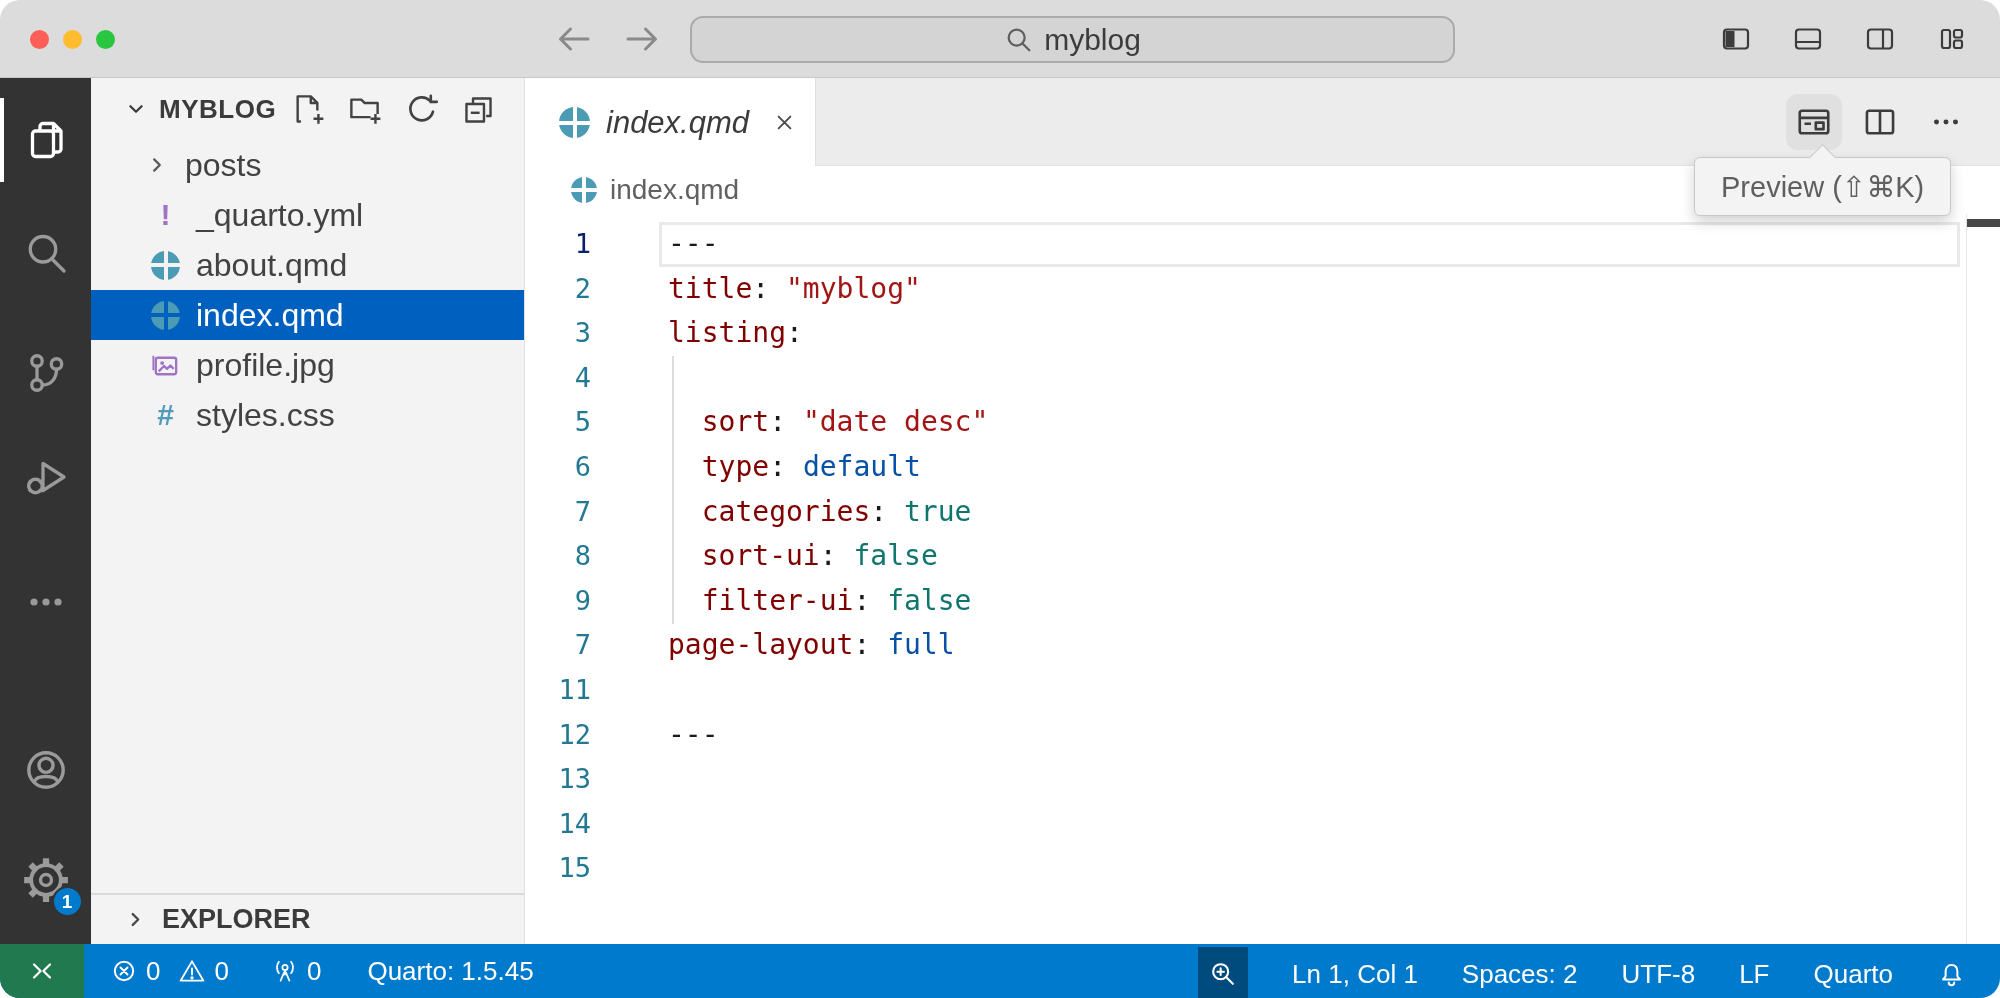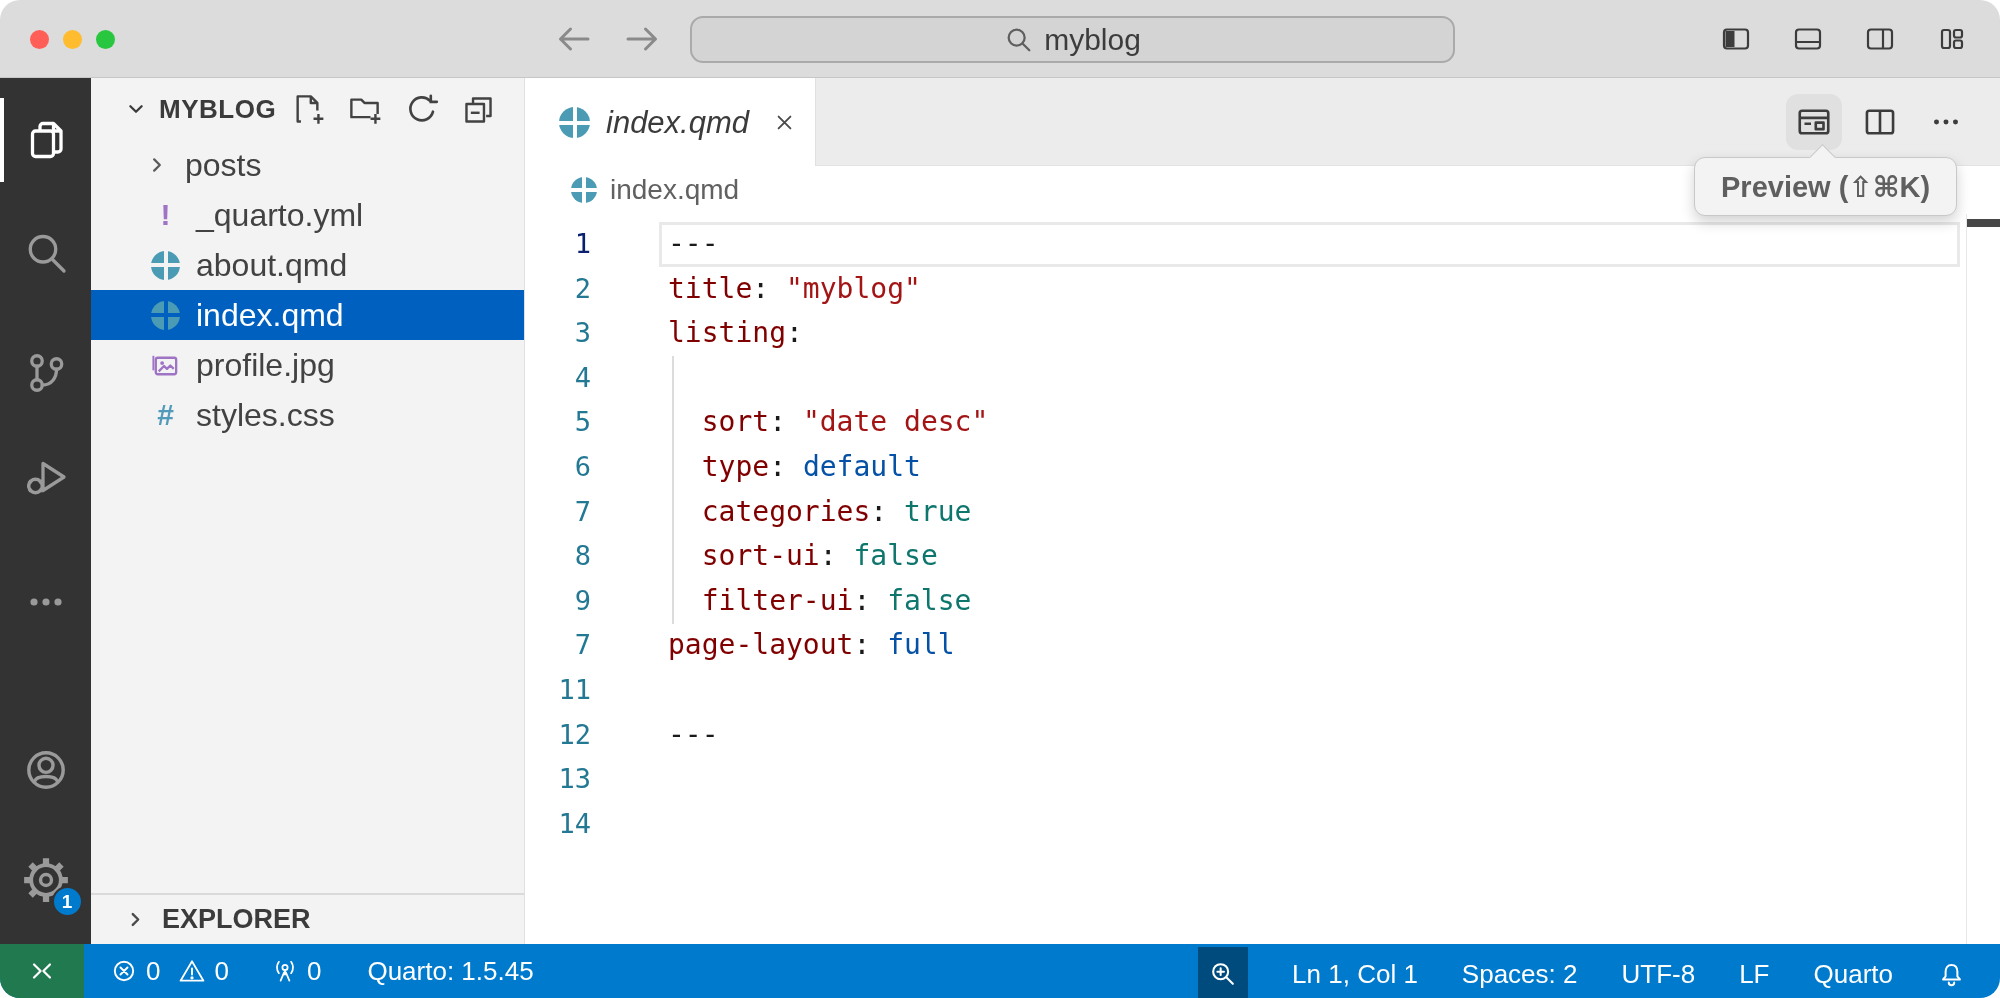--- a/index.html
+++ b/index.html
@@ -82,22 +82,22 @@
   .lc{margin-left:77px;white-space:pre;}
   .tok-key{color:#800000;} .tok-str{color:#a31515;} .tok-val{color:#0451a5;}
   .tok-bool{color:#0f766e;} .tok-pun,.tok-dash{color:#1a1a1a;}
   .curline-box{position:absolute;left:134px;right:40px;top:8px;height:45px;border:3px solid #e9e9e9;z-index:1;}
   .indent-guide{position:absolute;left:147px;top:142px;height:268px;width:2px;background:#dcdcdc;z-index:1;}
   .overview-line{position:absolute;right:33px;top:0;bottom:0;width:1px;background:#e8e8e8;z-index:1;}
   .overview-cursor{position:absolute;right:0;width:33px;top:5px;height:8px;background:#474747;z-index:3;}
 
   
   .tooltip{position:absolute;left:1694px;top:157px;height:59px;padding:0 26px;background:#f3f3f3;
-           border:1px solid #c8c8c8;border-radius:11px;display:flex;align-items:center;
-           color:#5f5f5f;font-size:29px;box-shadow:0 6px 14px rgba(0,0,0,0.18);z-index:20;white-space:nowrap;font-weight:bold;}
+           border:1px solid #c8c8c8;border-radius:6px;display:flex;align-items:center;
+           color:#5f5f5f;font-size:29px;box-shadow:0 6px 14px rgba(0,0,0,0.18);z-index:20;white-space:nowrap;}
   .tooltip::before{content:"";position:absolute;top:-10px;left:118px;width:18px;height:18px;background:#f3f3f3;
                    border-left:1px solid #c8c8c8;border-top:1px solid #c8c8c8;transform:rotate(45deg);}
 
   
   .statusbar{position:relative;height:54px;background:#007acc;color:#ffffff;display:flex;align-items:center;font-size:26px;}
   .remote{width:84px;height:54px;background:#217a4f;display:flex;align-items:center;justify-content:center;flex:none;}
   .sb-item{display:flex;align-items:center;gap:8px;background:none;border:none;color:#fff;font-size:26px;padding:0;
            font-family:"Liberation Sans","DejaVu Sans",sans-serif;}
   .sb-left{display:flex;align-items:center;gap:30px;margin-left:26px;}
   .sb-right{position:absolute;right:0;top:0;height:60px;display:flex;align-items:center;gap:44px;padding-right:34px;}
@@ -417,20 +417,24 @@
             <span class="lc"><span class="tok-dash">---</span></span>
           </div>
         <div class="cline">
             <span class="ln">13</span>
             <span class="lc"></span>
           </div>
         <div class="cline">
             <span class="ln">14</span>
             <span class="lc"></span>
           </div>
+        <div class="cline">
+            <span class="ln">15</span>
+            <span class="lc"></span>
+          </div>
       </div>
     </div>
   </div>
 
   <div class="tooltip">
     <span>Preview (⇧⌘K)</span>
   </div>
 
   <div class="statusbar">
     <div class="remote">

